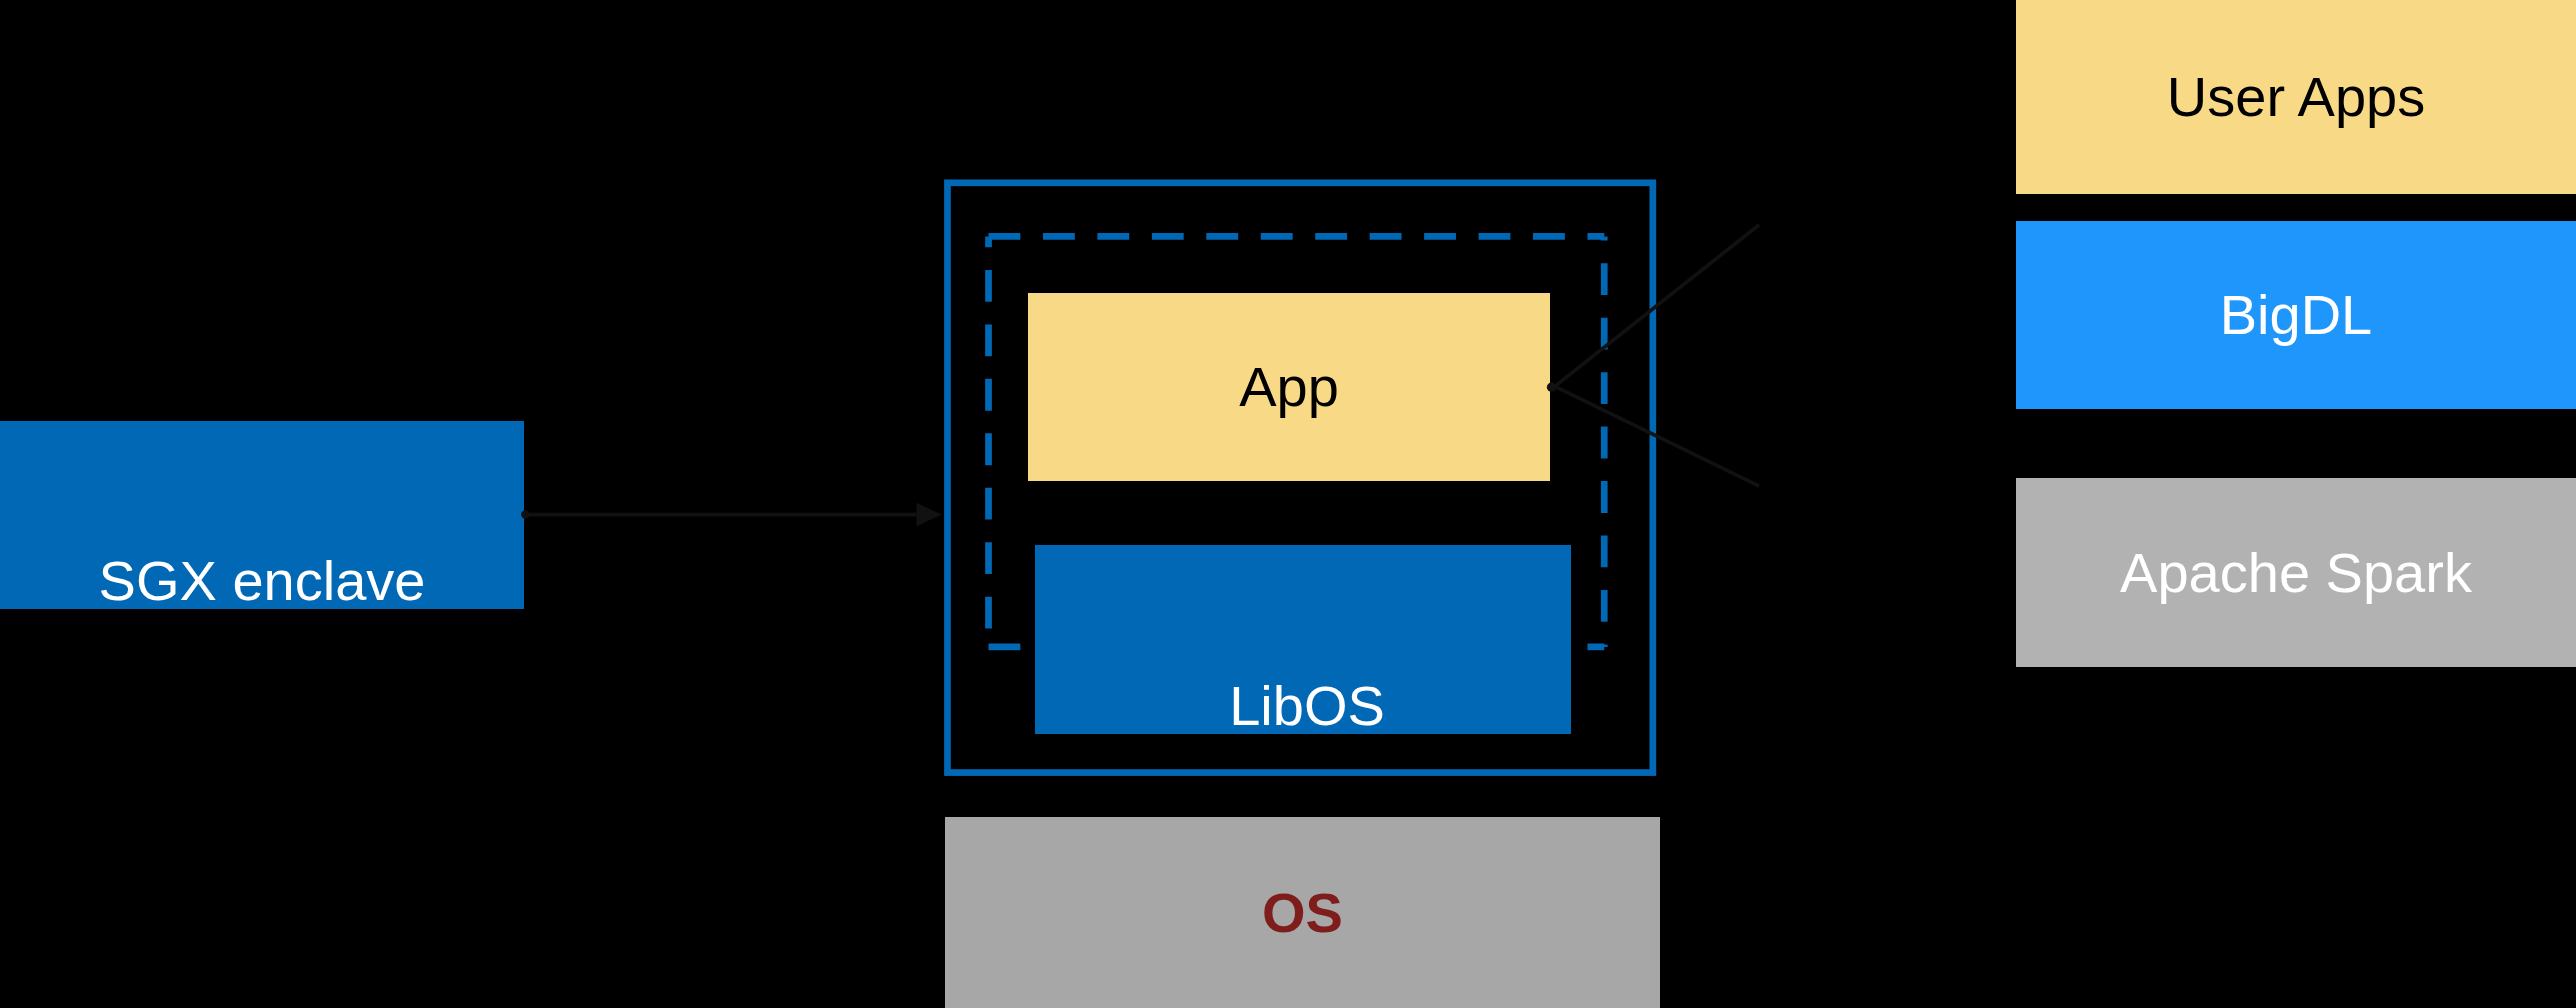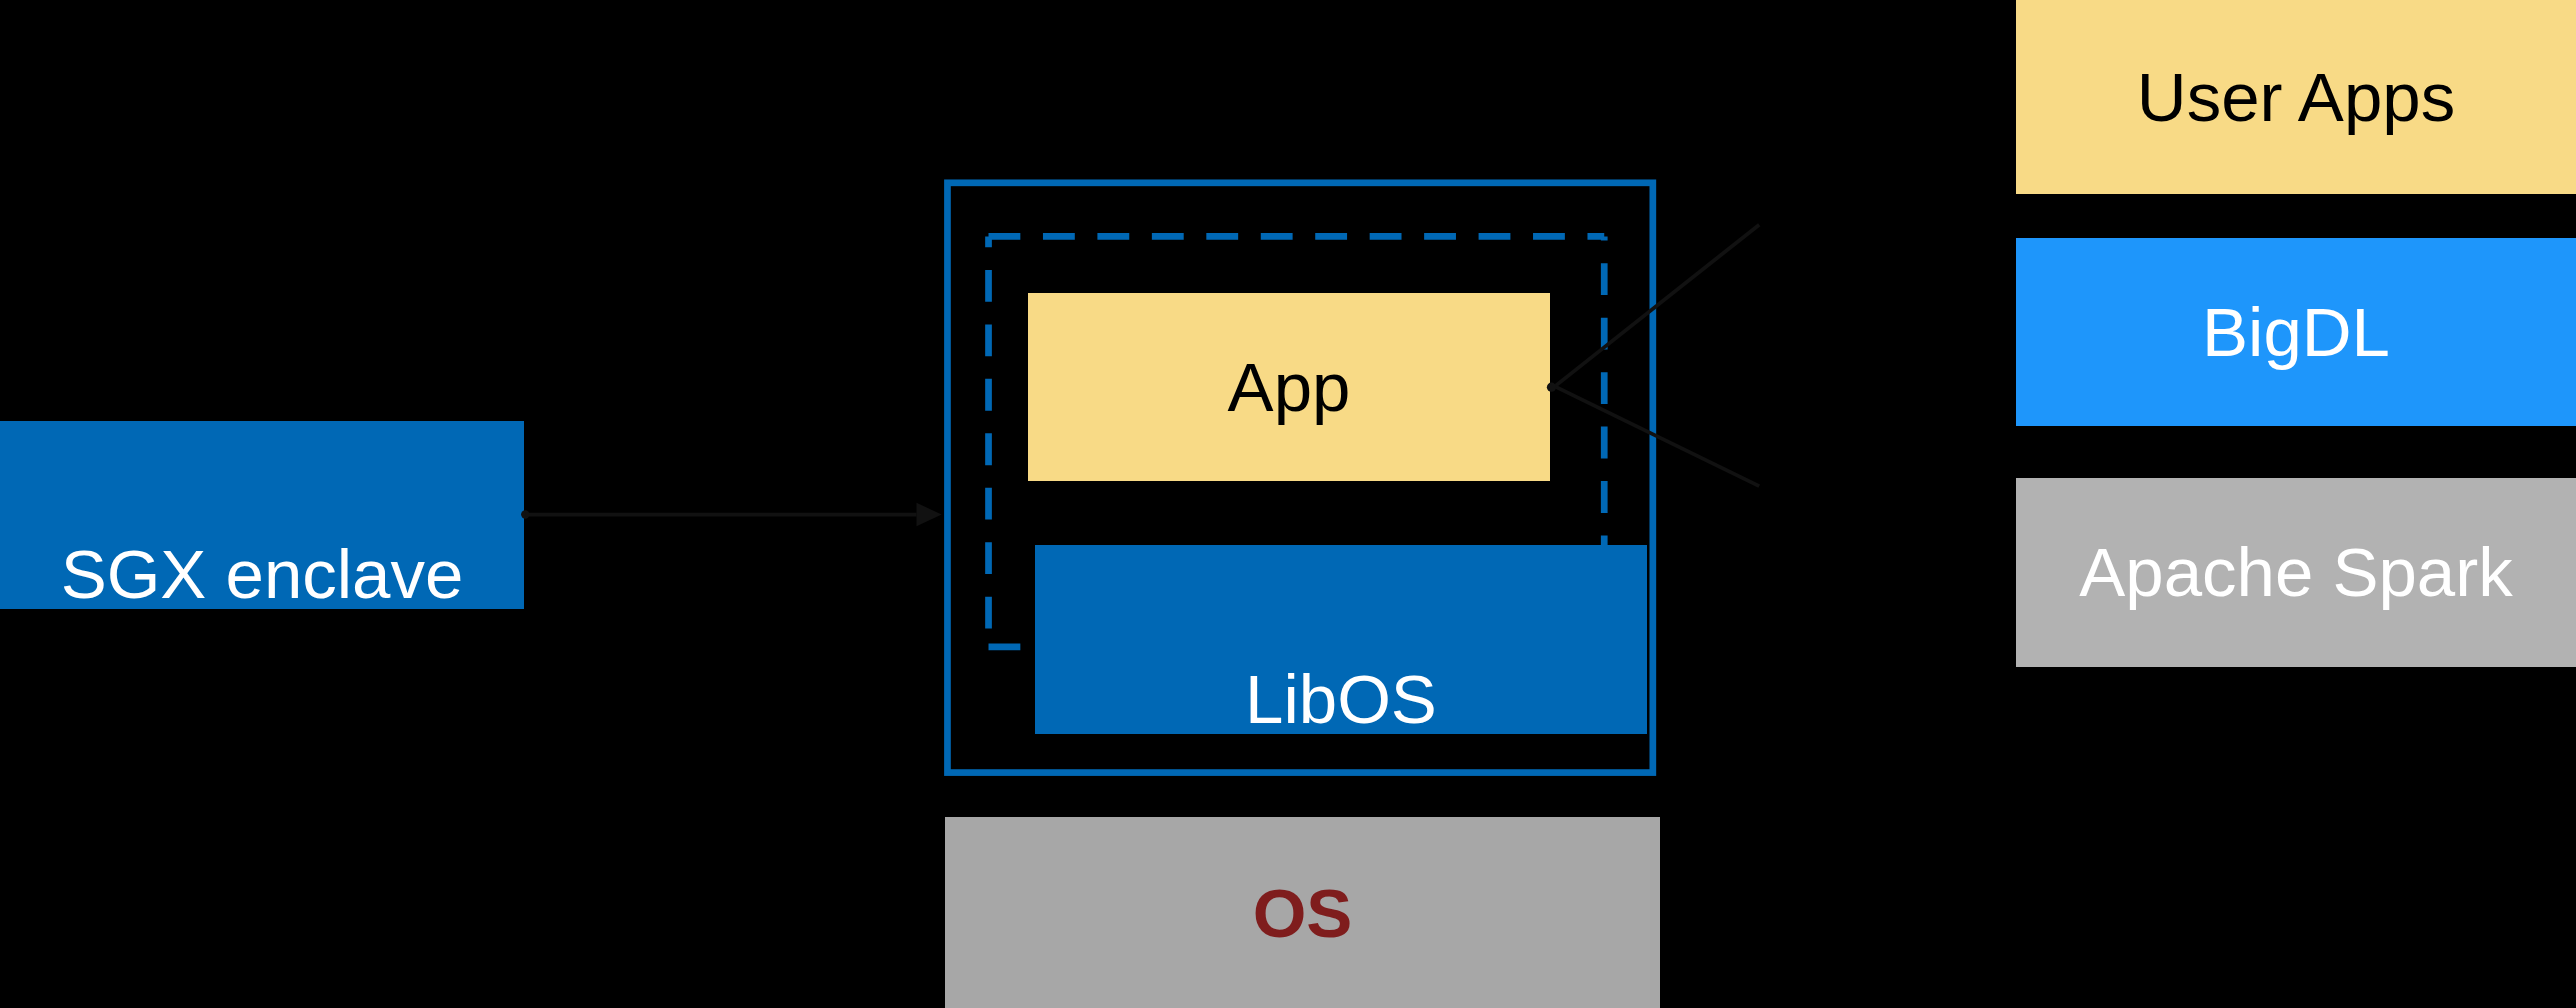--- a/index.html
+++ b/index.html
@@ -13,37 +13,37 @@
     height: 1009px;
     background: #000000;
     overflow: hidden;
     font-family: "Liberation Sans", "DejaVu Sans", sans-serif;
   }
   .box {
     position: absolute;
     display: flex;
     align-items: center;
     justify-content: center;
-    font-size: 69px;
+    font-size: 56px;
     line-height: 1;
     white-space: nowrap;
   }
   .blue   { background: #0068B5; color: #FFFFFF; align-items: flex-end; }
   .azure  { background: #1E96FB; color: #FFFFFF; }
   .yellow { background: #F8DA86; color: #000000; }
   .gray-os    { background: #A7A7A7; color: #7f1d1d; font-weight: bold; }
   .gray-spark { background: #B2B2B2; color: #FFFFFF; justify-content: center; }
 
   
   #sgx-box    { left: 0px;    top: 421px; width: 524px; height: 188px; }
   #app-box    { left: 1028px; top: 293px; width: 522px; height: 188px; }
-  #libos-box  { left: 1035px; top: 545px; width: 612px; height: 189px; }
+  #libos-box  { left: 1035px; top: 545px; width: 528px; height: 189px; padding-left: 8px; }
   #os-box     { left: 945px; top: 817px; width: 715px; height: 192px; }
   #user-apps-box { left: 2016px; top: 0px;   width: 560px; height: 194px; }
-  #bigdl-box     { left: 2016px; top: 238px; width: 560px; height: 188px; }
+  #bigdl-box     { left: 2016px; top: 221px; width: 560px; height: 188px; }
   #spark-box     { left: 2016px; top: 478px; width: 560px; height: 189px; }
 
   svg.layer {
     position: absolute;
     left: 0; top: 0;
     width: 2576px;
     height: 1009px;
   }
   #border-layer { z-index: 1; }
   .box { z-index: 2; }

